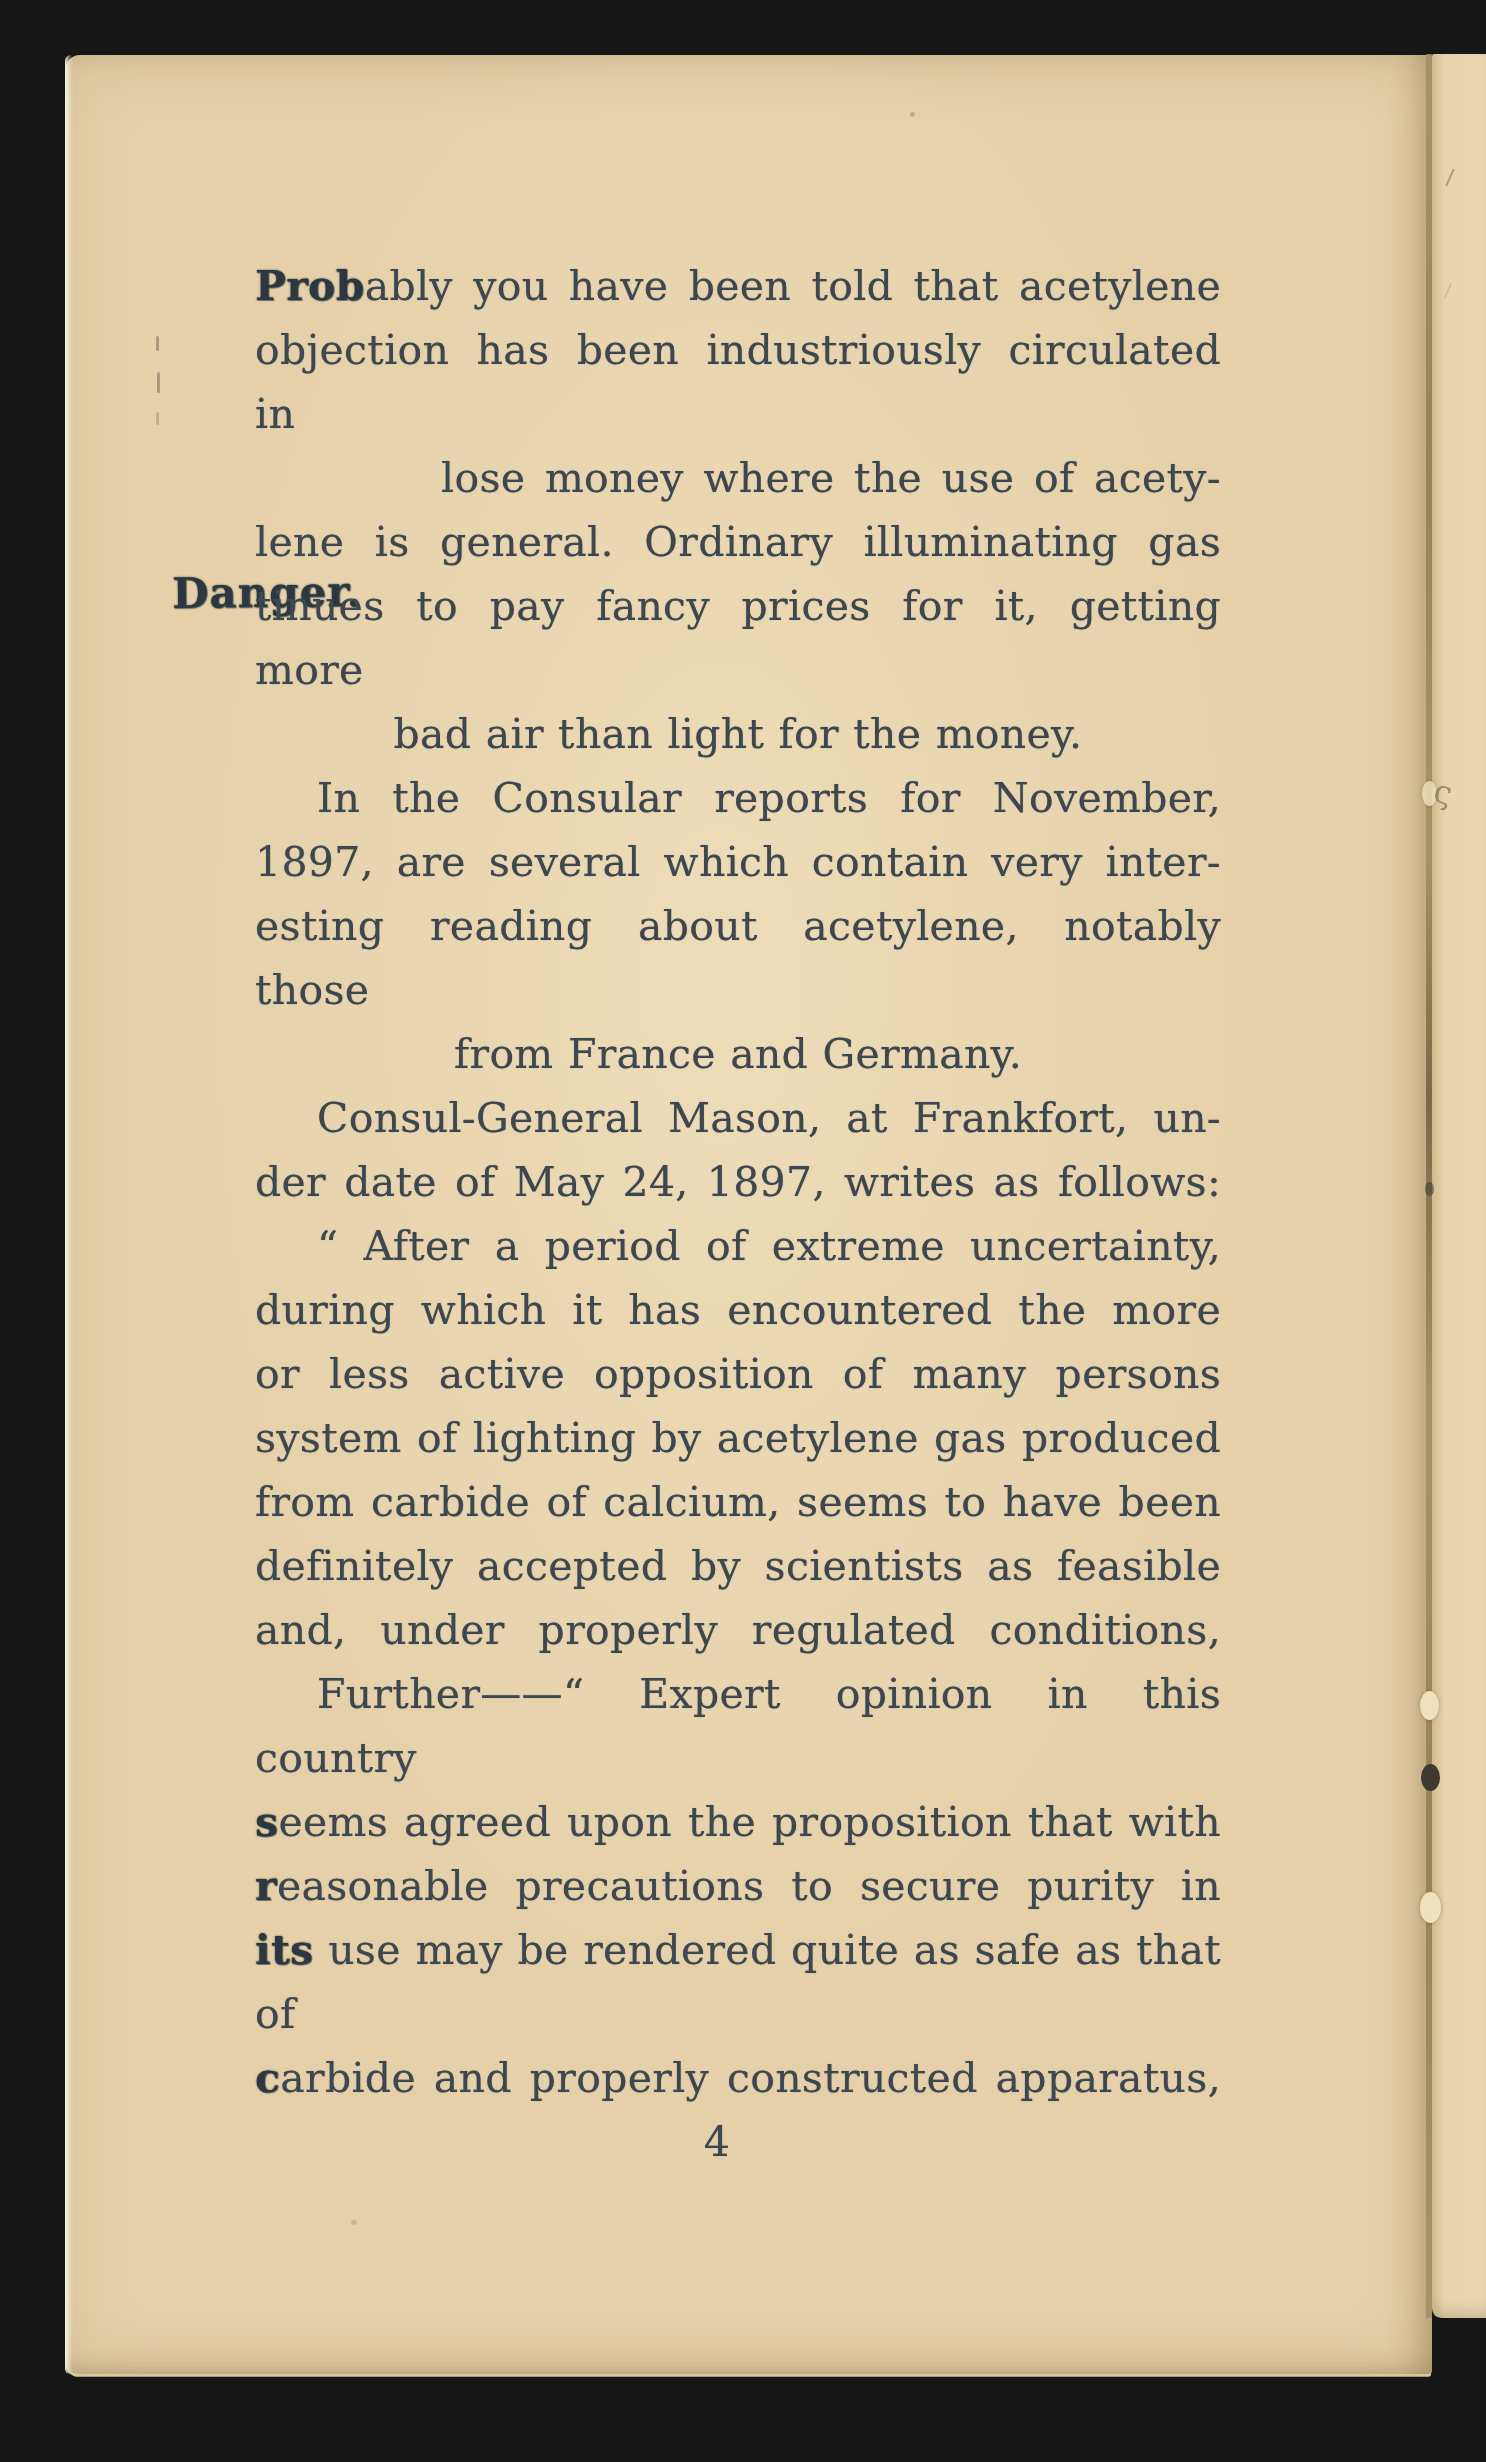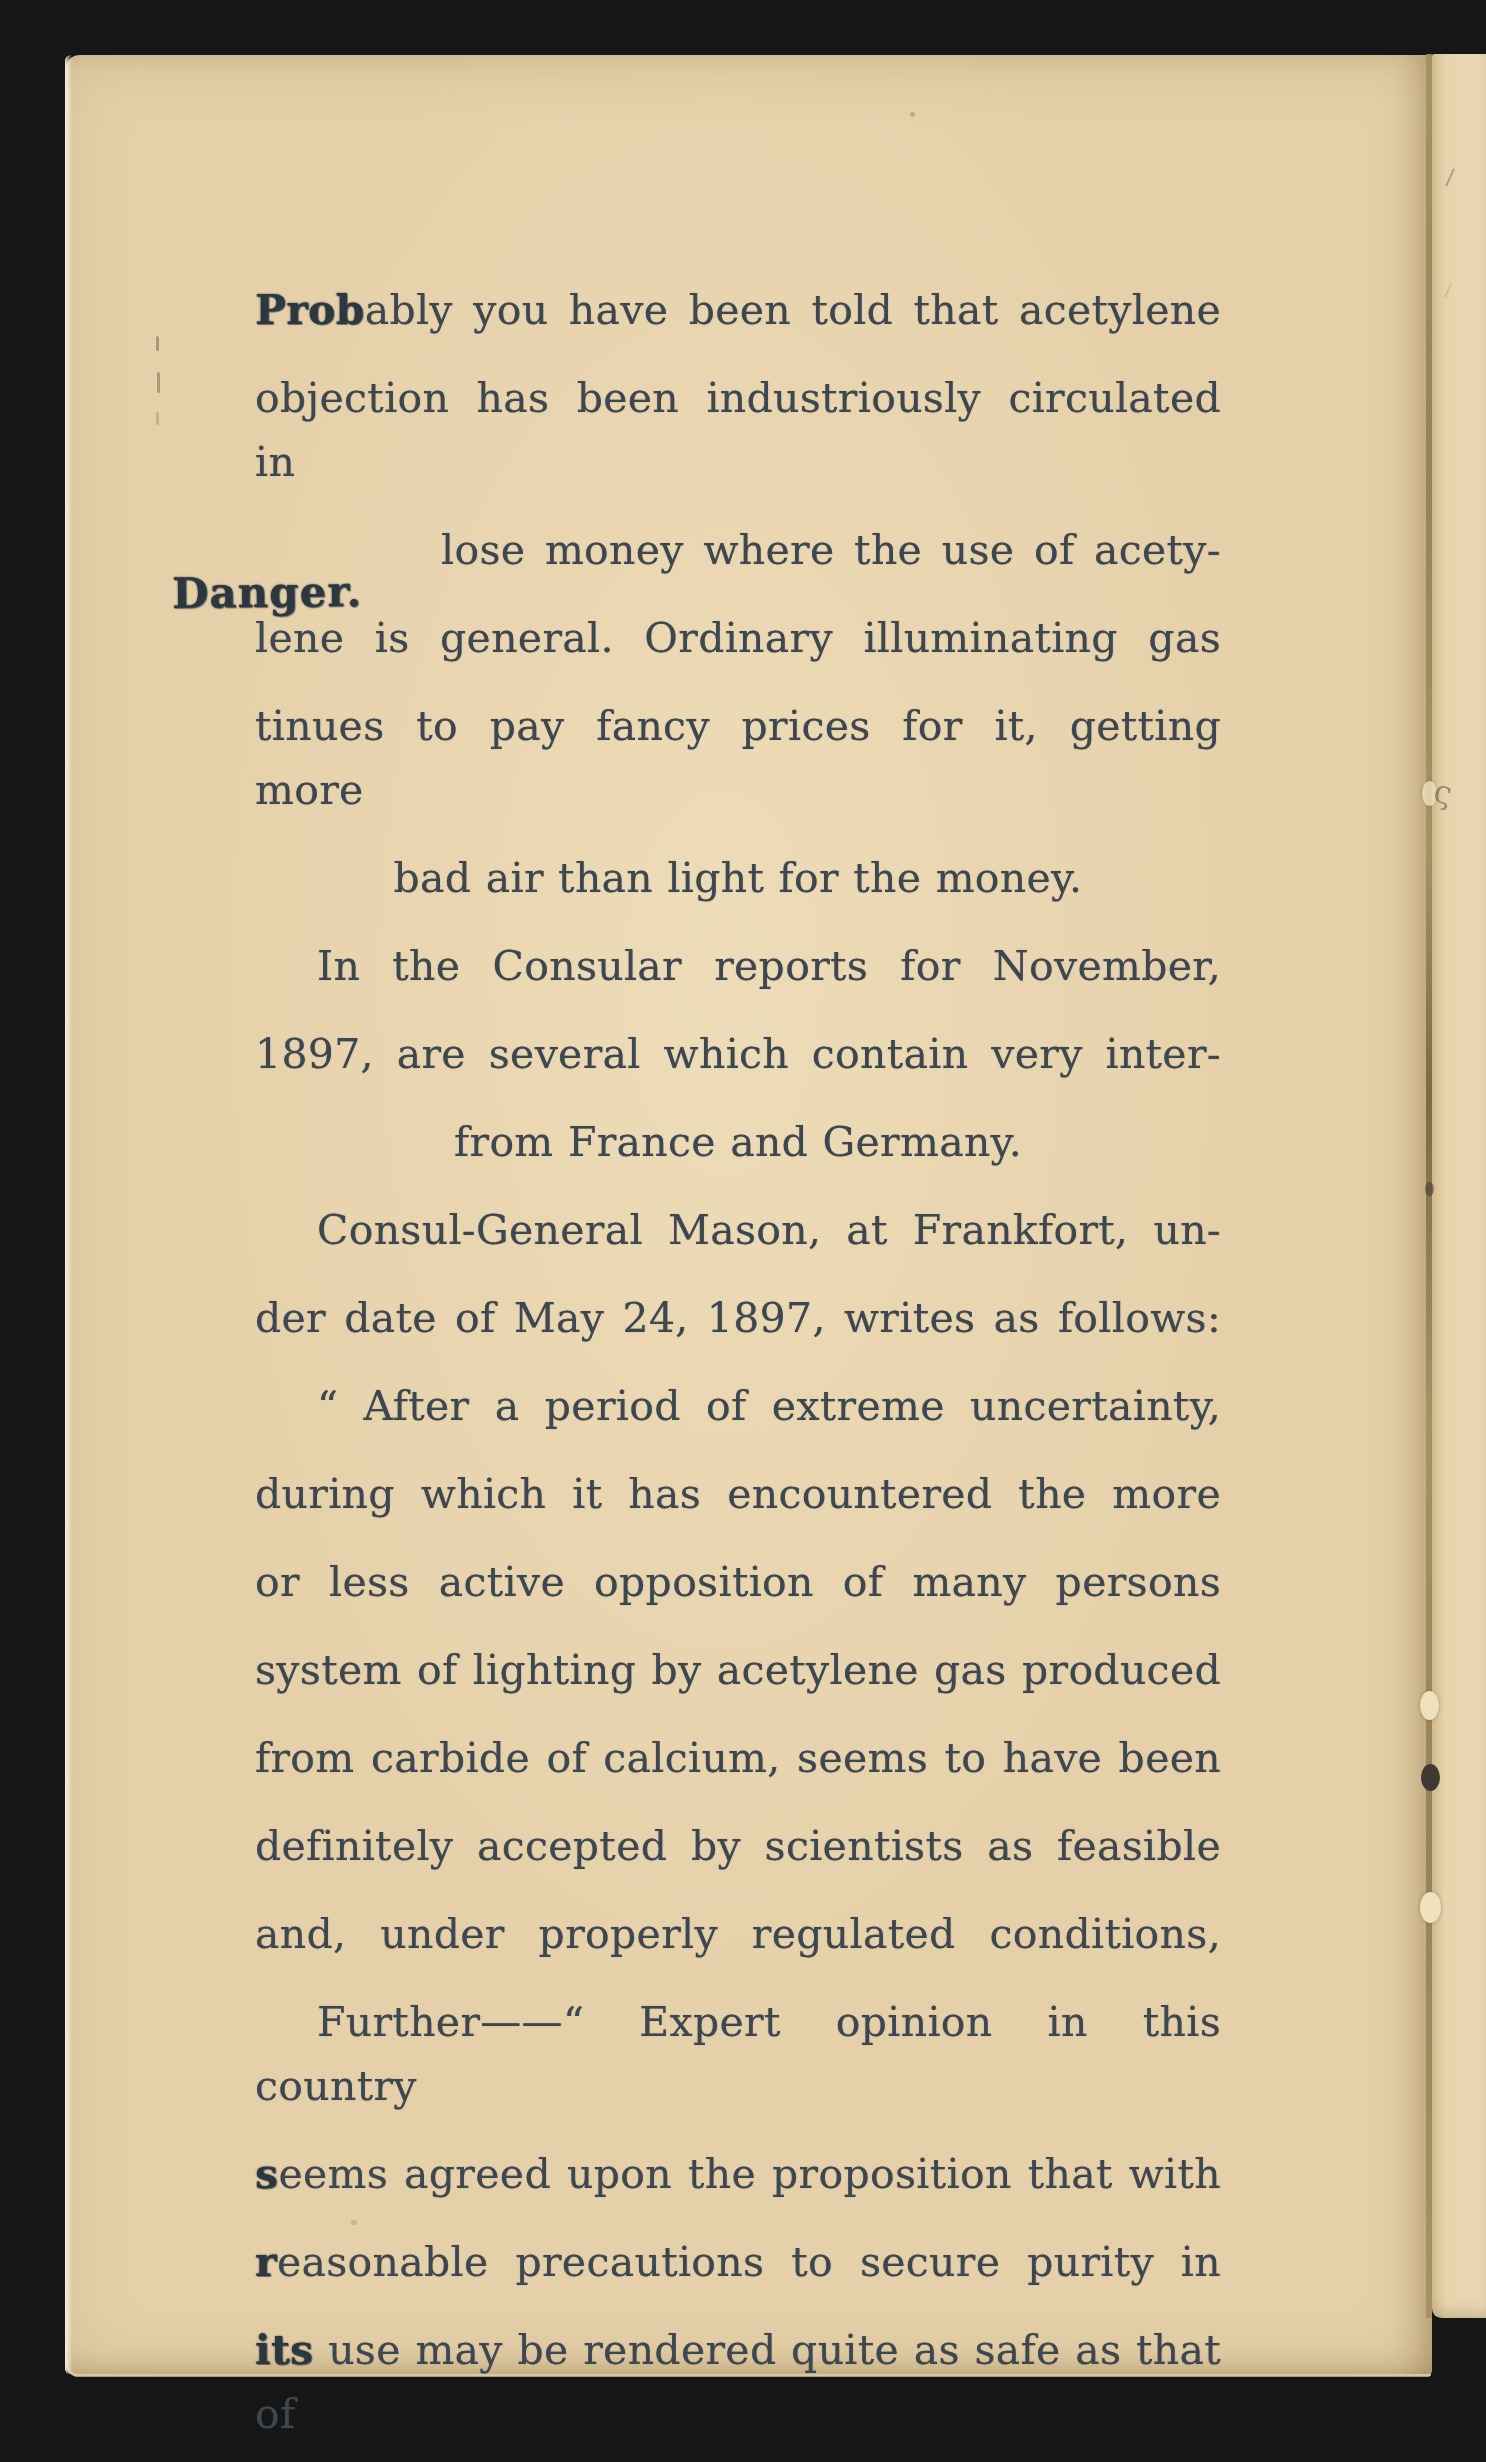--- a/index.html
+++ b/index.html
@@ -47,21 +47,21 @@
     left: 190px;              
     top: 199px;               
     width: 966px;
     font-size: 41px;
     line-height: 64px;
     color: #3d474f;
     letter-spacing: 0.3px;
     word-spacing: 1px;
     text-shadow: 0 0 1px rgba(61,71,79,.55);
   }
-  .line          { text-align: justify; text-align-last: justify; margin-top: 24px; }
+  .line          { text-align: justify; text-align-last: justify; }
   .line.endline  { text-align: center;    text-align-last: auto; }
   .line.para     { text-indent: 62px; }
   .line.cutin1   { margin-left: 239px; }
   .line.cutin2   { margin-left: 186px; }
 
   .stamp {
     font-weight: bold;
     color: #2c3840;
     text-shadow: 0 0 1.9px rgba(35,48,58,.85), 1px 1px 0 rgba(35,48,58,.45);
   }
@@ -158,20 +158,21 @@
 
   <div class="page-text">
       <div class="line"><span class="stamp">Prob</span>ably you have been told that acetylene</div>
       <div class="line">objection has been industriously circulated in</div>
       <div class="line cutin2">lose money where the use of acety-</div>
       <div class="line">lene is general.  Ordinary illuminating gas</div>
       <div class="line">tinues to pay fancy prices for it, getting more</div>
       <div class="line endline">bad air than light for the money.</div>
       <div class="line para">In the Consular reports for November,</div>
       <div class="line">1897, are several which contain very inter-</div>
+      <div class="line">esting reading about acetylene, notably those</div>
       <div class="line endline">from France and Germany.</div>
       <div class="line para">Consul-General Mason, at Frankfort, un-</div>
       <div class="line">der date of May 24, 1897, writes as follows:</div>
       <div class="line para">“ After a period of extreme uncertainty,</div>
       <div class="line">during which it has encountered the more</div>
       <div class="line">or less active opposition of many persons</div>
       <div class="line">system of lighting by acetylene gas produced</div>
       <div class="line">from carbide of calcium, seems to have been</div>
       <div class="line">definitely accepted by scientists as feasible</div>
       <div class="line">and, under properly regulated conditions,</div>

